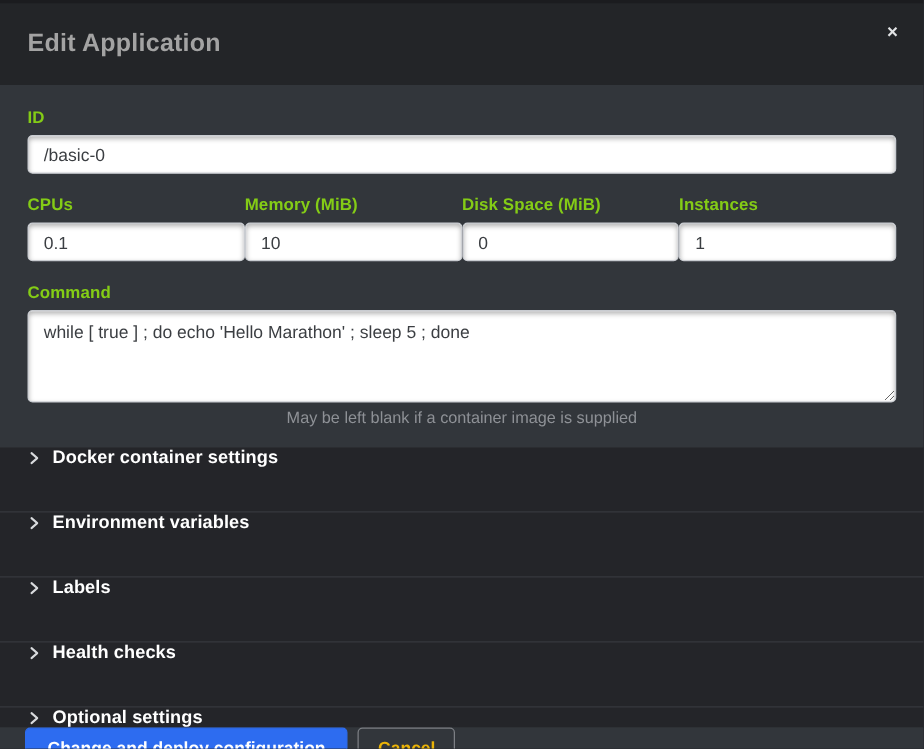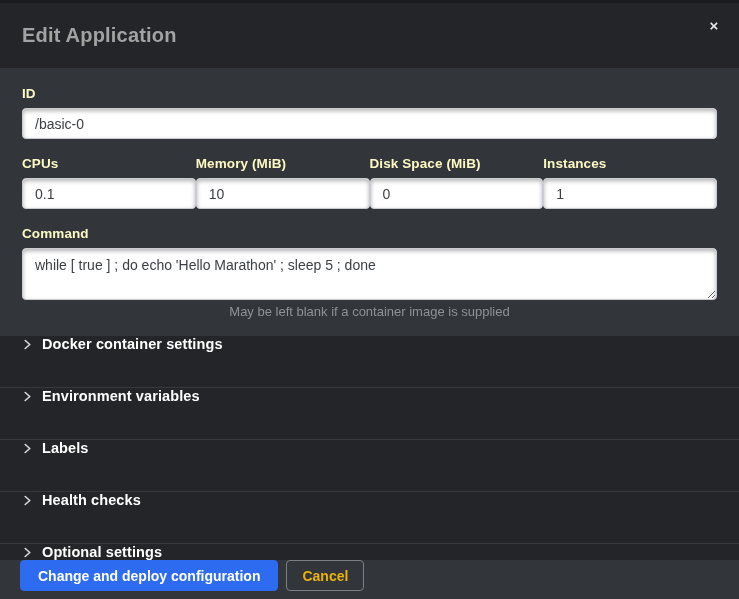--- a/index.html
+++ b/index.html
@@ -34,21 +34,21 @@
   }
 
   .modal-body {
     flex:0 0 266px;
     background:#32363b;
     padding:18px 22px 0 22px;
   }
 
   .field-label {
     display:block;
-    color:#fef9c3; font-size:13.5px; font-weight:700;
+    color:#84cc16; font-size:13.5px; font-weight:700;
     margin-bottom:7px; letter-spacing:.1px;
   }
   .text-input {
     width:100%; height:31px;
     background:#ffffff;
     border:1px solid #c9ccd1; border-radius:4px;
     box-shadow: inset 0 2px 4px rgba(0,0,0,.30);
     color:#3b3e42; font-size:14px;
     padding:0 12px;
     font-family:"Liberation Sans","DejaVu Sans",sans-serif;
@@ -56,21 +56,21 @@
   }
   .field-group { margin-bottom:17px; }
 
   .fields-row {
     display:grid;
     grid-template-columns:repeat(4, 1fr);
     margin-bottom:17px;
   }
 
   .command-textarea {
-    width:100%; height:52px;
+    width:100%; height:74px;
     background:#ffffff;
     border:1px solid #c9ccd1; border-radius:4px;
     box-shadow: inset 0 2px 4px rgba(0,0,0,.30);
     color:#3b3e42; font-size:14px;
     padding:8px 12px;
     resize:vertical;
     font-family:"Liberation Sans","DejaVu Sans",sans-serif;
     outline:none;
     display:block;
   }

